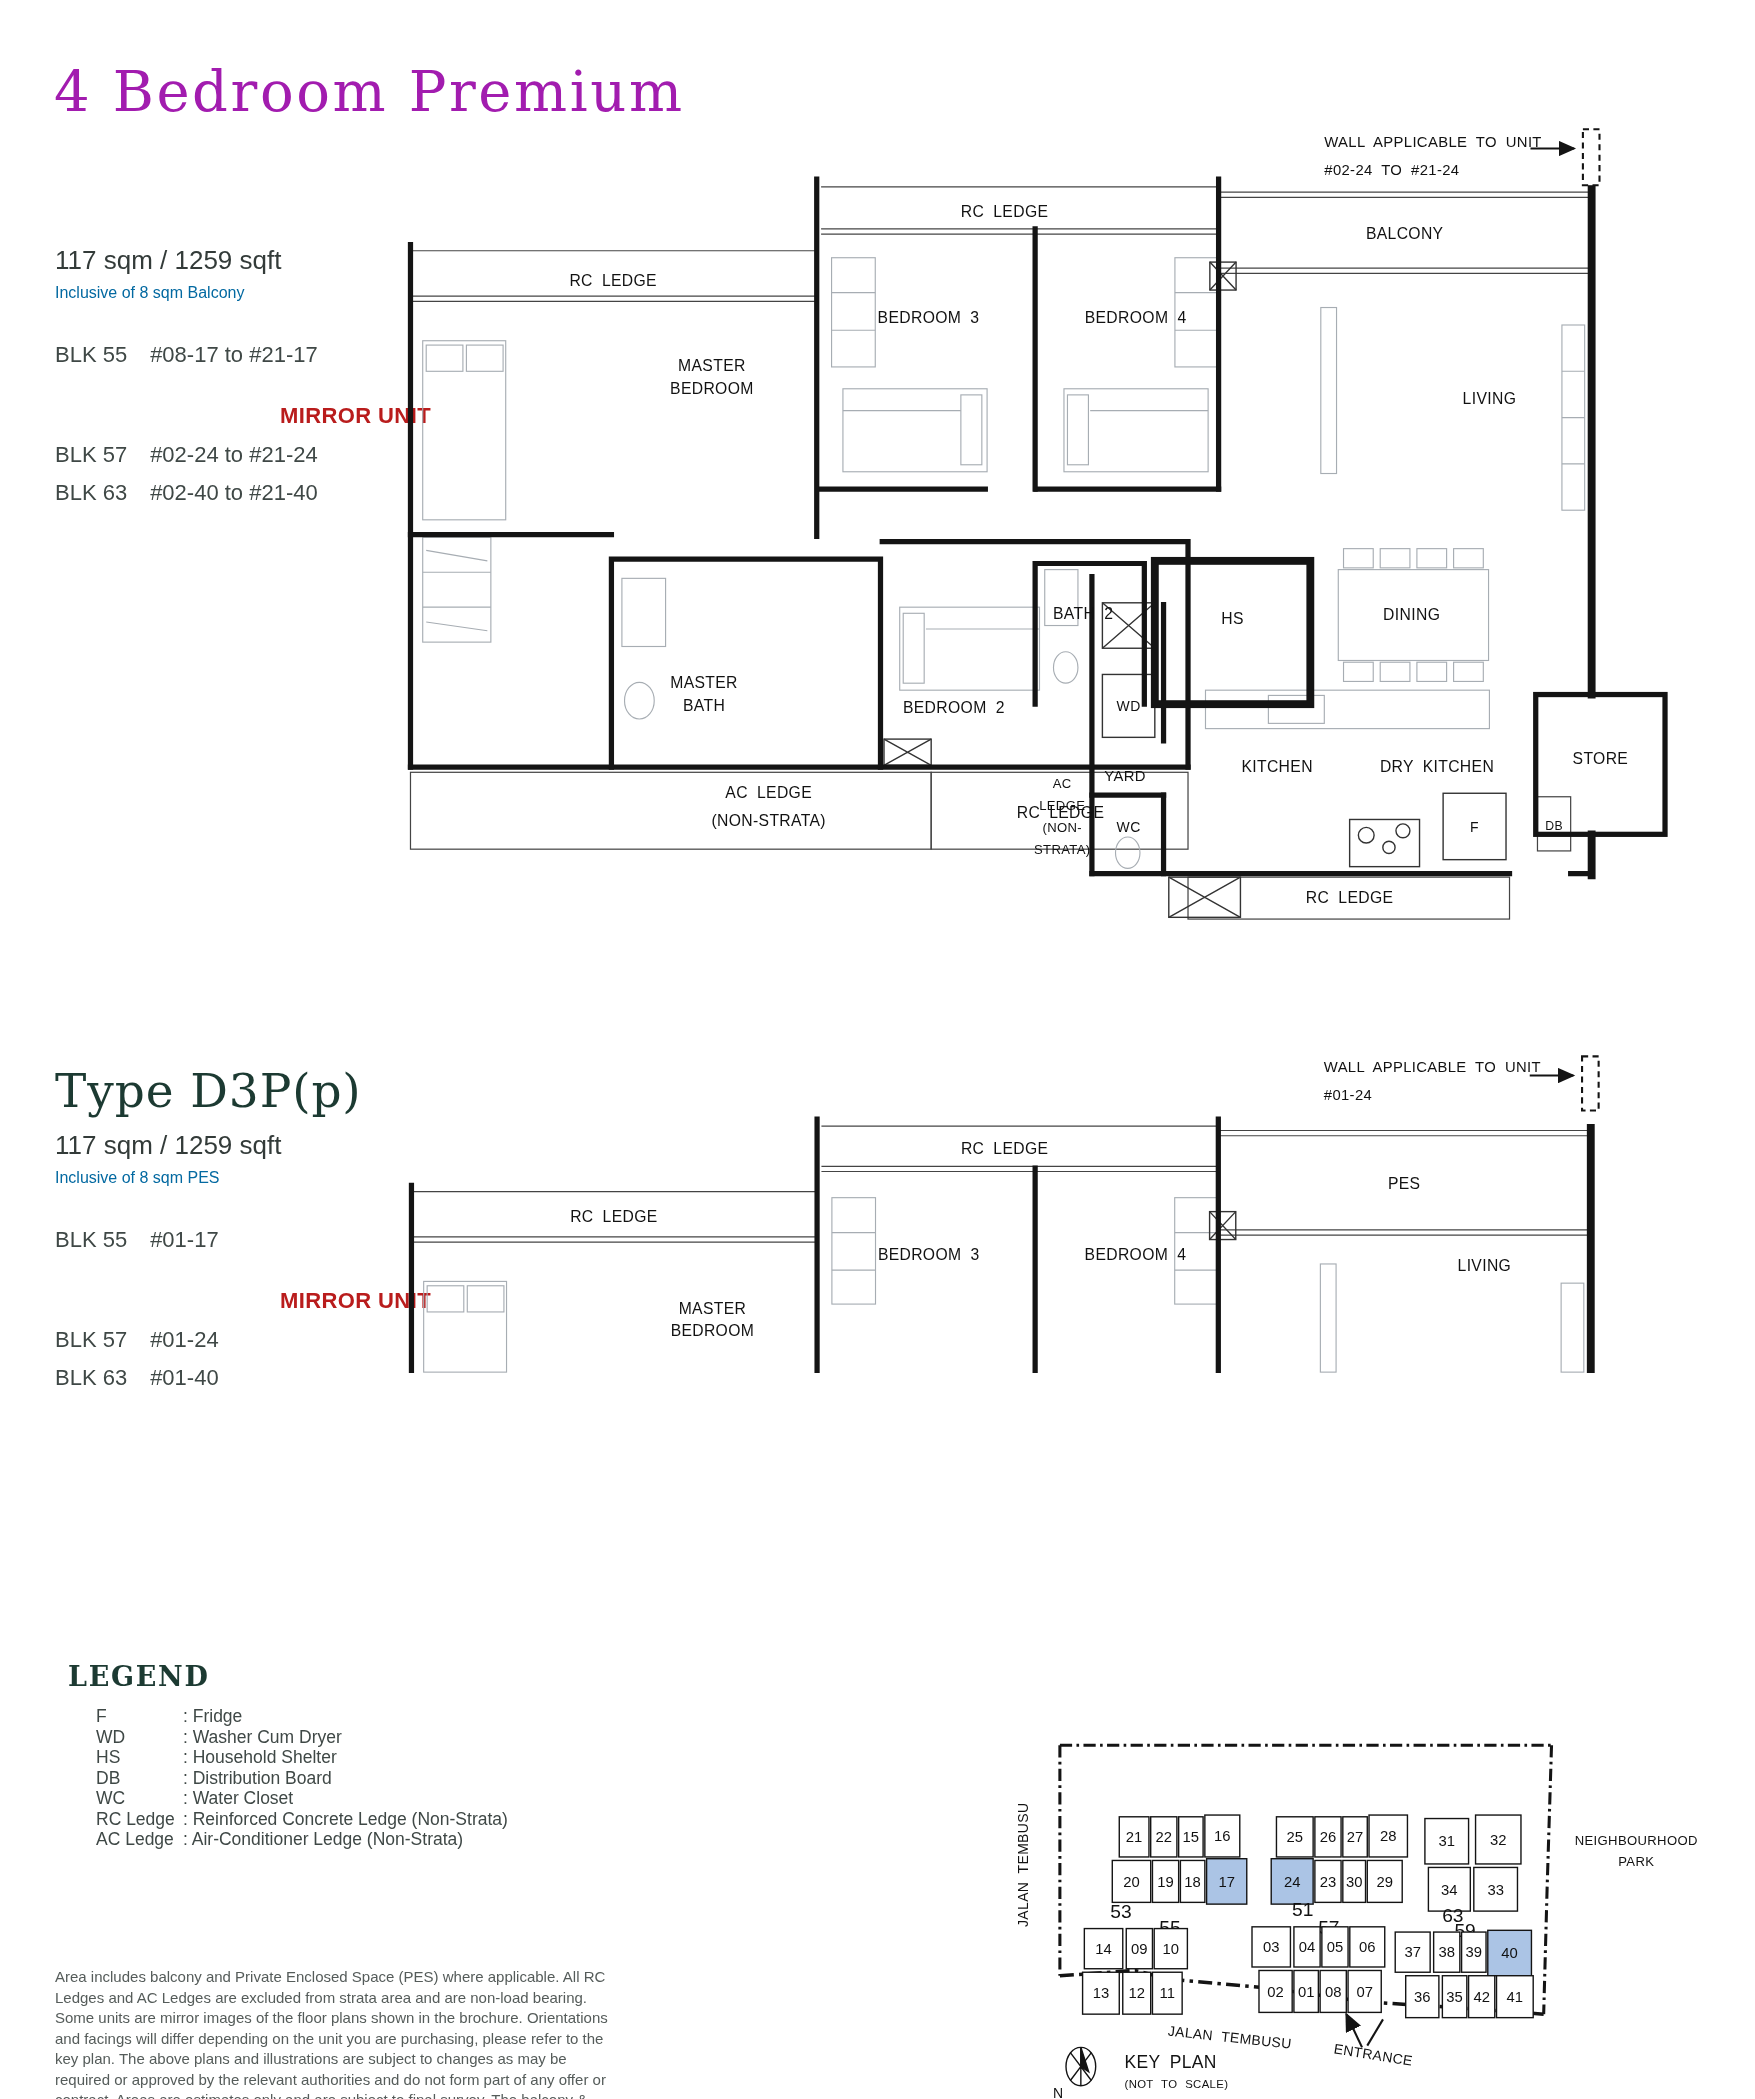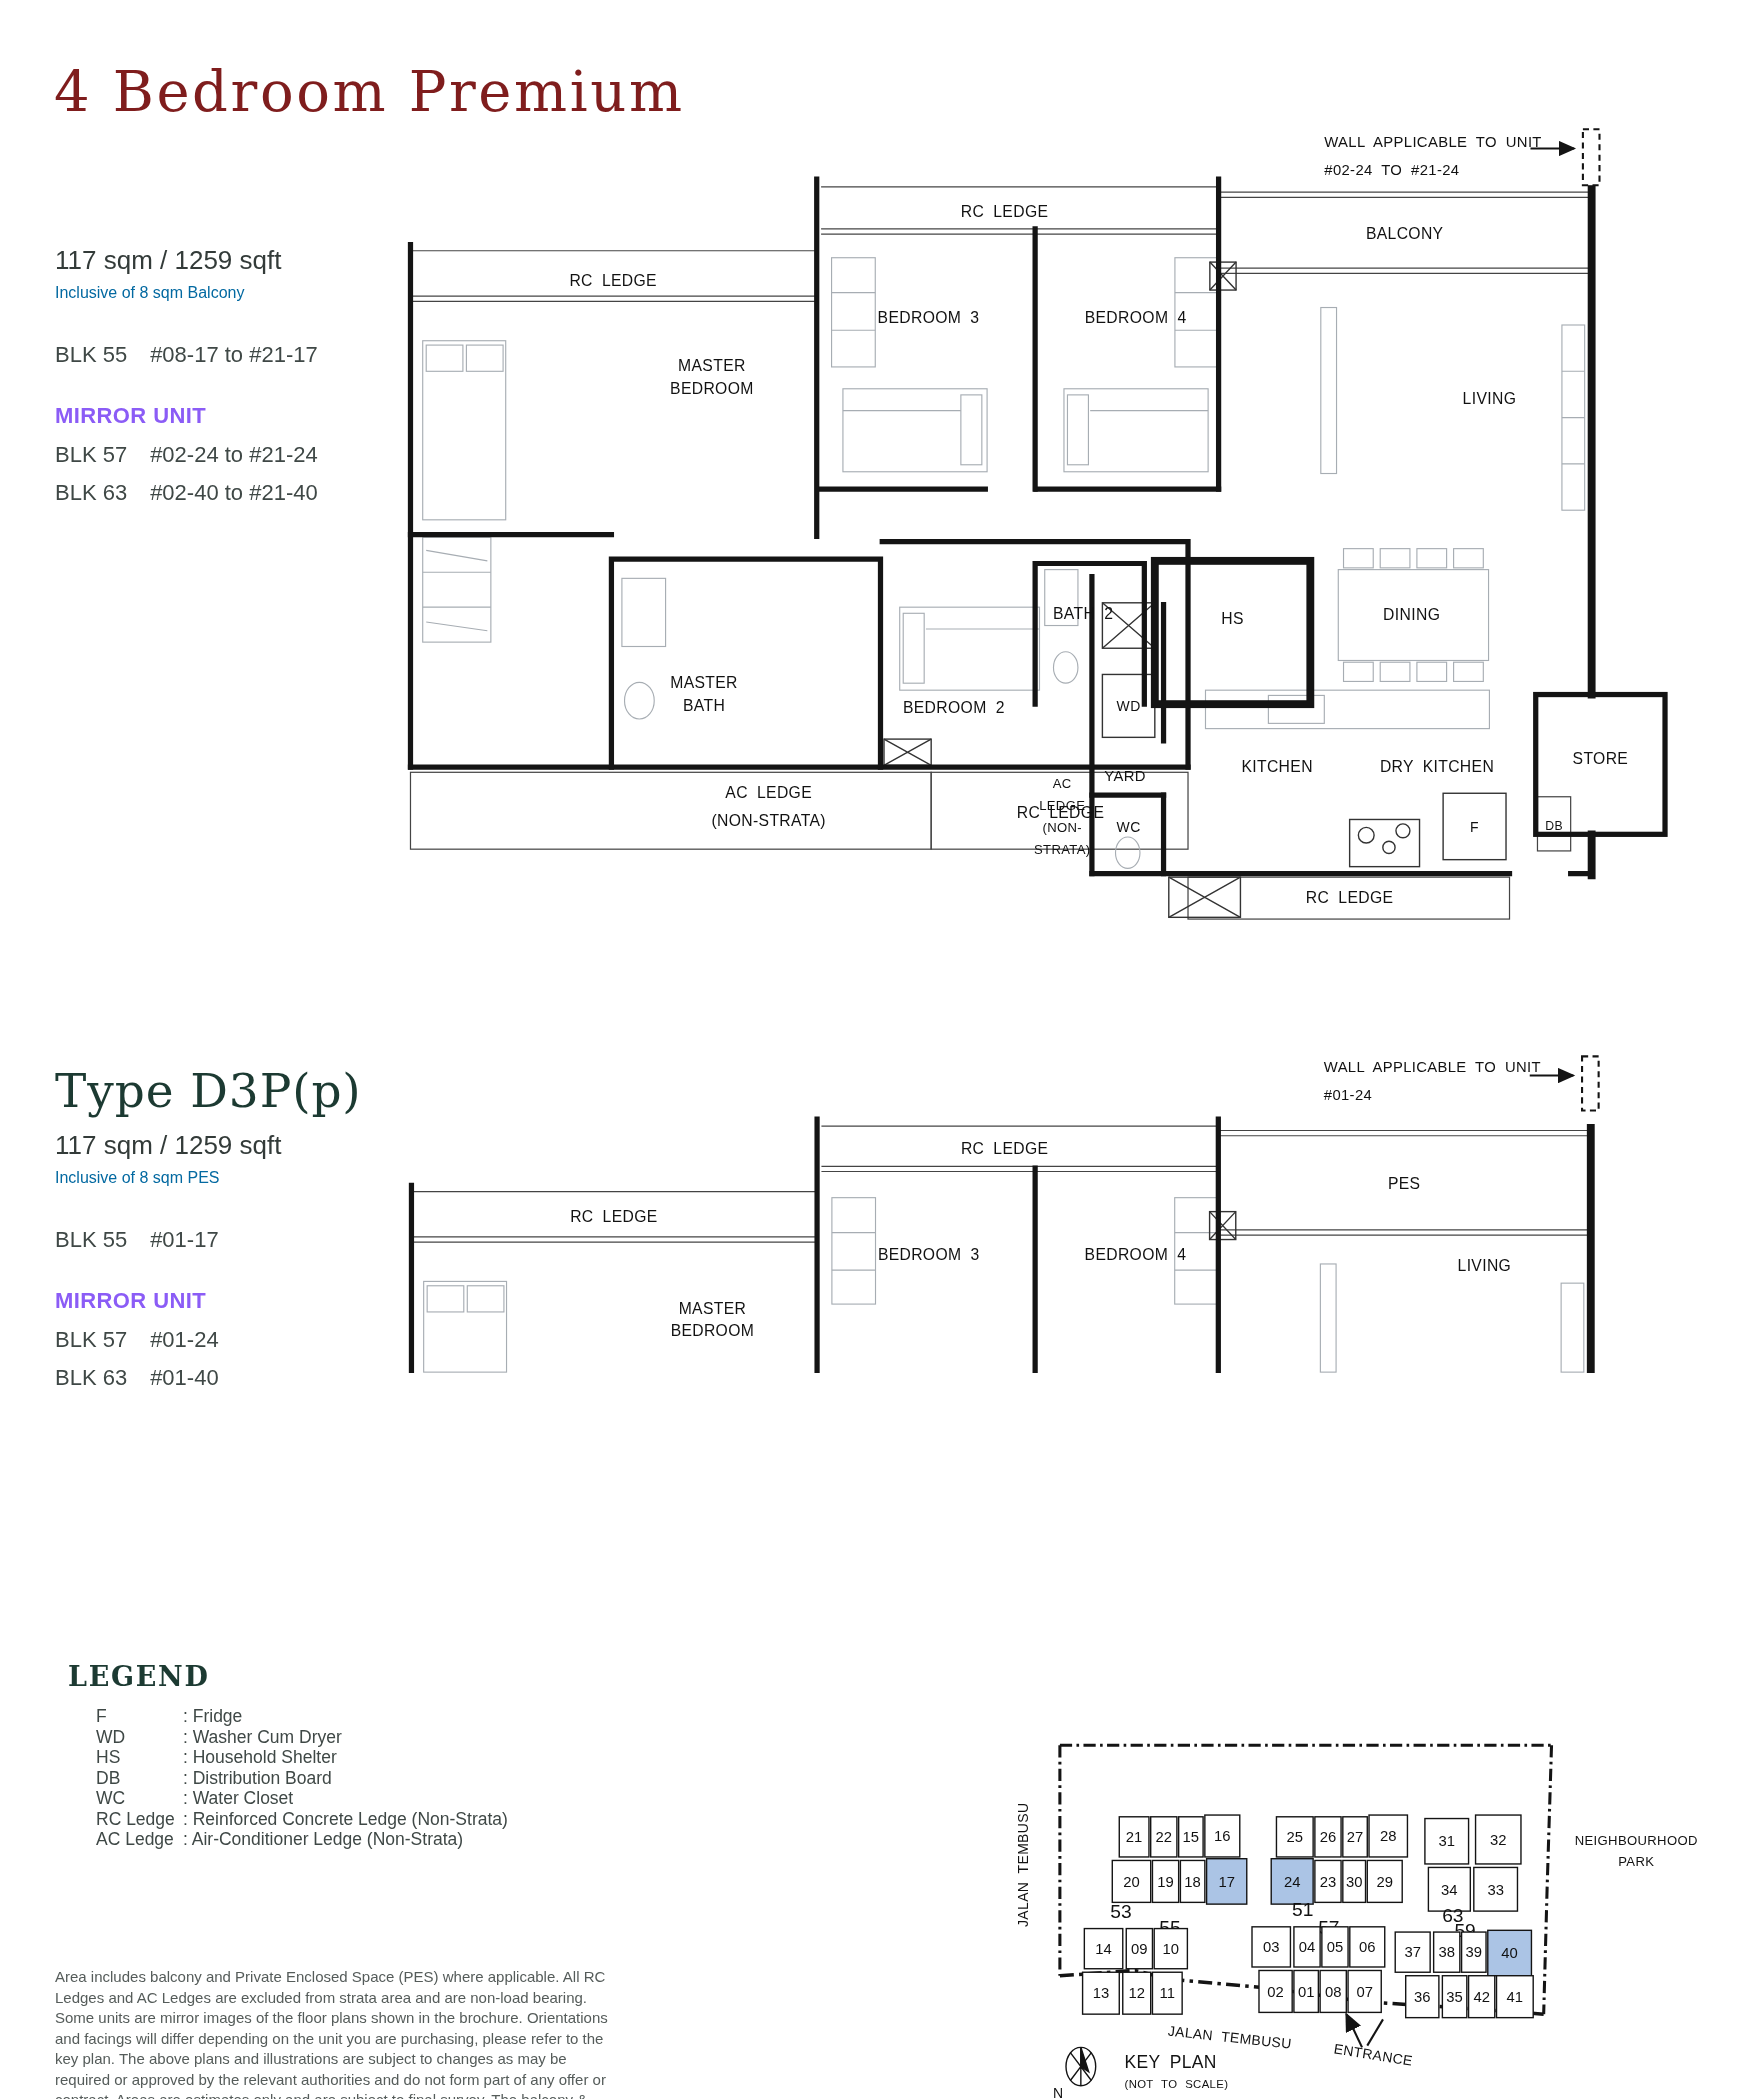--- a/index.html
+++ b/index.html
@@ -1,28 +1,28 @@
 <!DOCTYPE html>
 <html style="font-size:14px"><head>
 <meta charset="utf-8">
 <style>
   html,body{margin:0;padding:0;background:#fff;}
   .page{position:relative;width:1756px;height:2100px;background:#ffffff;overflow:hidden;
         font-family:"Liberation Sans",sans-serif;color:#3f4846;}
   
   .h1{position:absolute;left:54px;top:59px;font-family:"DejaVu Serif",serif;font-weight:400;
-      font-size:56px;letter-spacing:2.6px;color:#7f1d1d;}
+      font-size:56px;letter-spacing:2.6px;color:#a21caf;}
   .type-col{position:absolute;left:55px;width:376px;}
   .type-col .type{font-family:"DejaVu Serif",serif;font-weight:400;font-size:47px;
       letter-spacing:0.9px;color:#1c3a32;line-height:1;}
   .type-col .area{margin-top:15.7px;font-size:26px;color:#333b39;}
   .type-col .incl{margin-top:8.7px;font-size:16px;color:#0369a1;}
   .blkrow{margin-top:12.2px;font-size:22px;color:#3f4846;}
   .blkrow .blk{display:inline-block;width:89px;}
-  .mirror{margin-top:35px;font-size:22px;font-weight:bold;color:#8b5cf6;letter-spacing:0.4px;}
+  .mirror{margin-top:35px;font-size:22px;font-weight:bold;color:#b91c1c;letter-spacing:0.4px;text-align:right;}
   .gap-lg{margin-top:40px;}
   
   svg text{font-family:"Liberation Sans",sans-serif;}
   .cad text{fill:#121212;word-spacing:5px;letter-spacing:0.4px;}
   
   .legend{position:absolute;left:68px;top:1661px;}
   .legend h2{margin:0;font-family:"DejaVu Serif",serif;font-size:27px;font-weight:700;
       letter-spacing:1.7px;color:#1c3a32;}
   .legend .rows{margin-top:14px;font-size:17.5px;color:#3f4846;margin-left:28px;}
   .legend .row{line-height:20.5px;}

